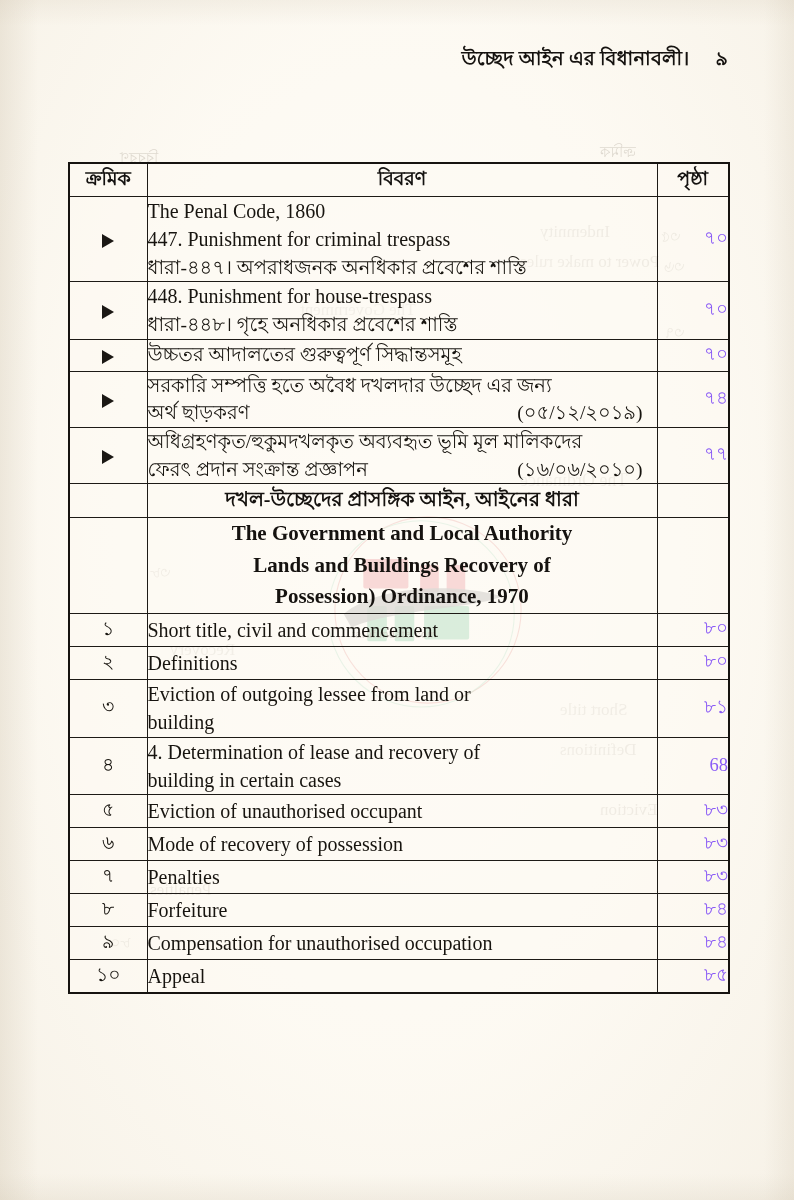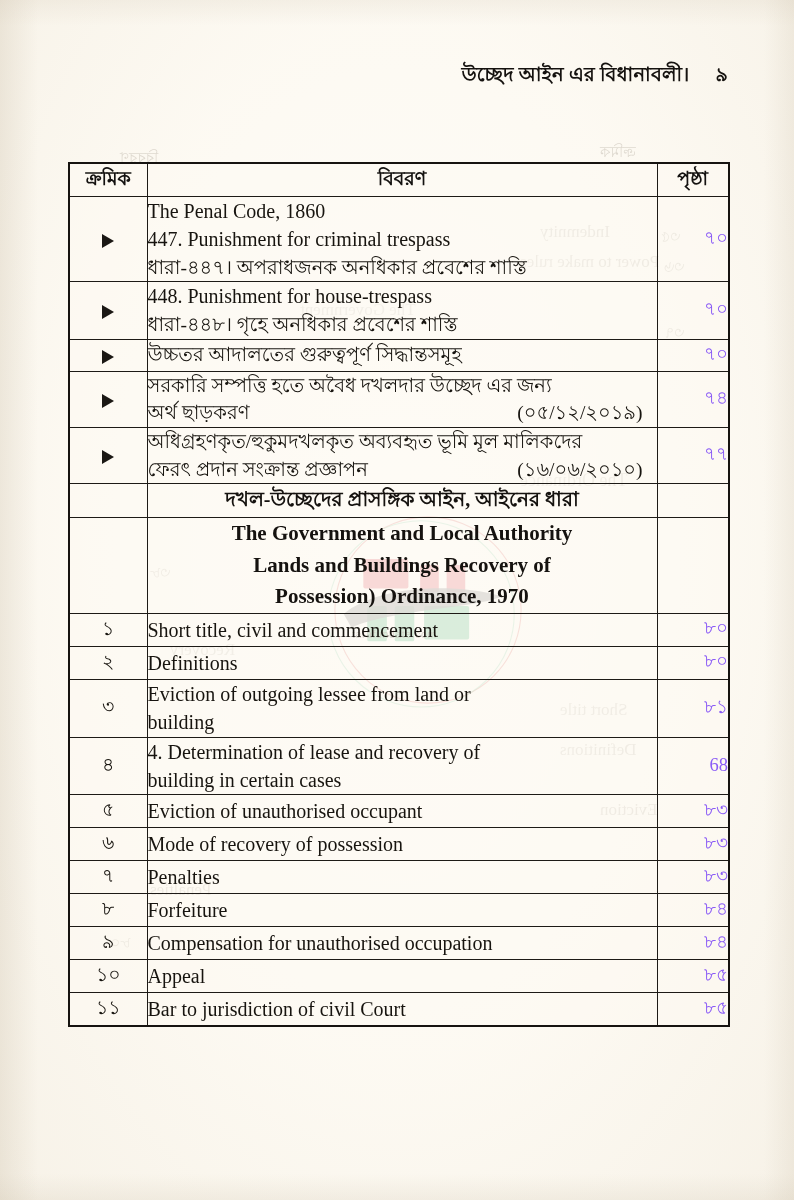--- a/index.html
+++ b/index.html
@@ -57,21 +57,20 @@
     top: 44px;
     right: 66px;
     z-index: 6;
     display: flex;
     align-items: baseline;
     gap: 26px;
     font-weight: bold;
     font-size: 19.5px;
     letter-spacing: 0.2px;
     color: #15120f;
-    margin-top: 16px;
   }
   .running-header .folio {
     font-size: 19px;
   }
 
   
   .toc-wrap {
     position: absolute;
     left: 68px;
     top: 162px;
@@ -387,29 +386,20 @@
         </tr>
         <tr>
           <td class="cell-serial">১০</td>
           <td class="cell-desc">
             <div>
               <span class="line">Appeal</span>
             </div>
           </td>
           <td class="cell-page">৮৫</td>
         </tr>
-        <tr>
-          <td class="cell-serial">১১</td>
-          <td class="cell-desc">
-            <div>
-              <span class="line">Bar to jurisdiction of civil Court</span>
-            </div>
-          </td>
-          <td class="cell-page">৮৫</td>
-        </tr>
       </tbody>
   </table>
 </div>
 
 <svg class="watermark" viewBox="0 0 200 200">
   <circle cx="100" cy="100" r="95" fill="none" stroke="#d9534f" stroke-width="1.1" opacity="0.55"></circle>
   <circle cx="100" cy="100" r="95" fill="none" stroke="#5fc08a" stroke-width="1.1" opacity="0.45" transform="translate(-7,4)"></circle>
   <rect x="34" y="48" width="46" height="30" rx="2" fill="#e8707a" opacity="0.85"></rect>
   <rect x="92" y="54" width="19" height="28" rx="2" fill="#e8707a" opacity="0.85"></rect>
   <rect x="119" y="54" width="19" height="28" rx="2" fill="#e8707a" opacity="0.85"></rect>

